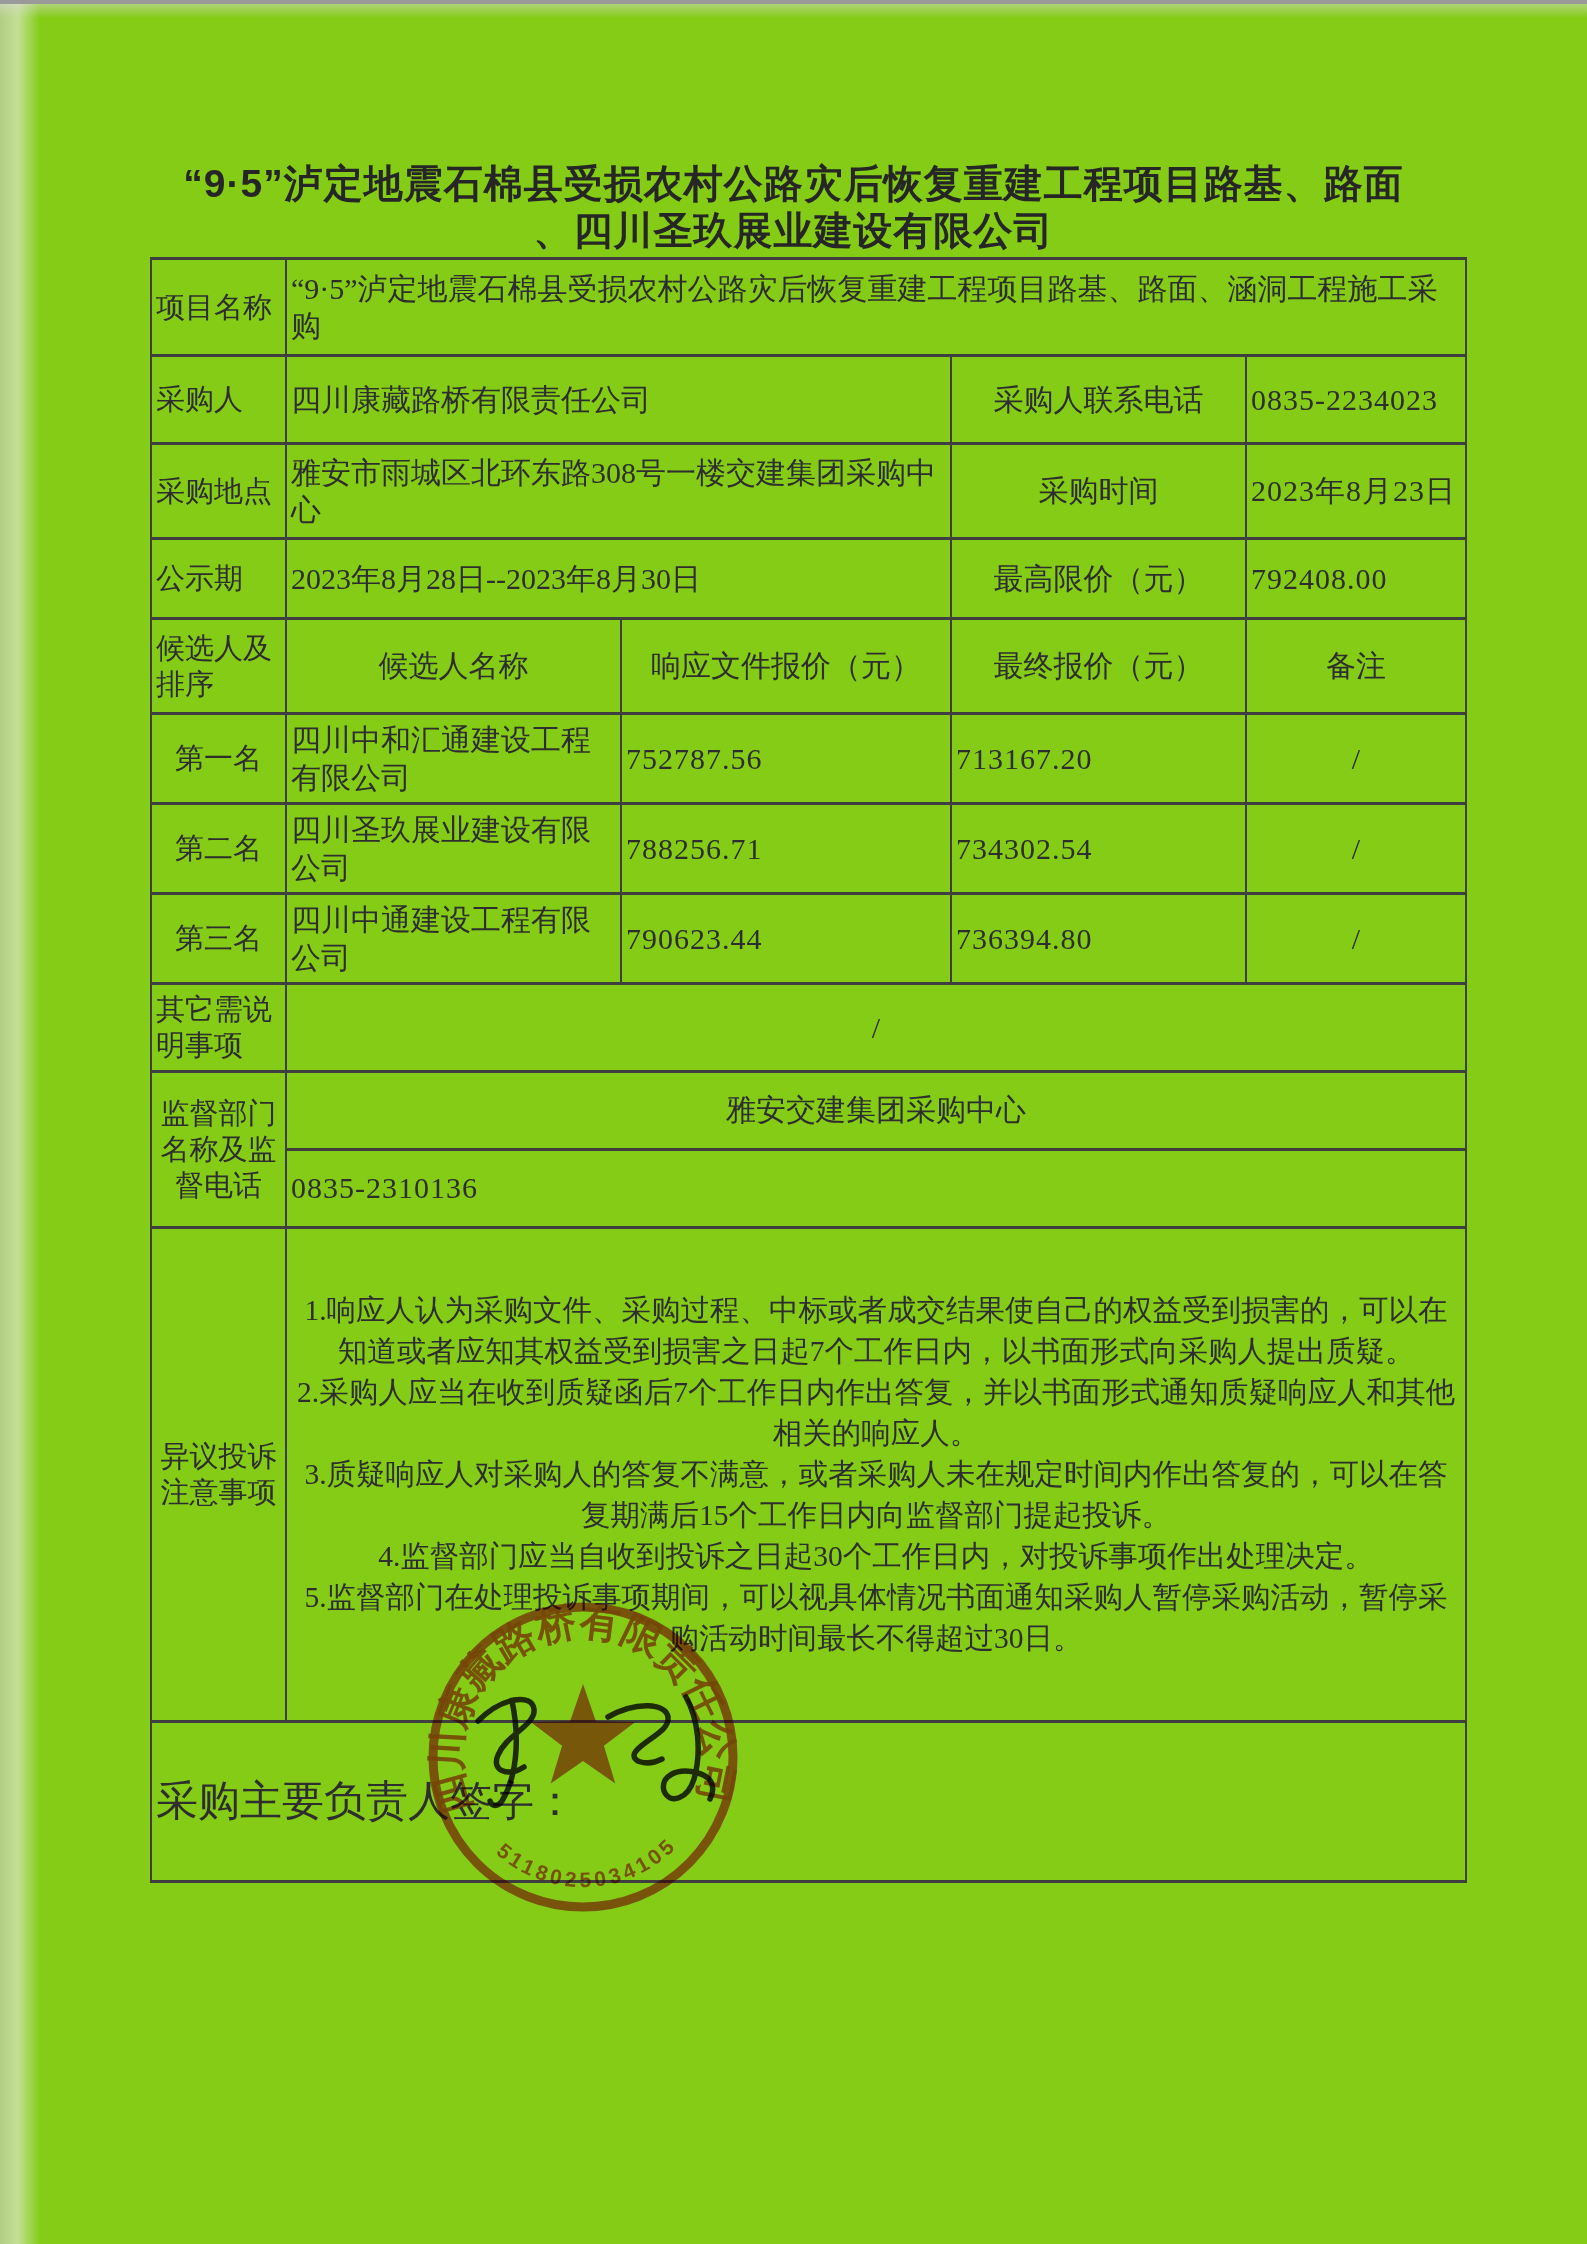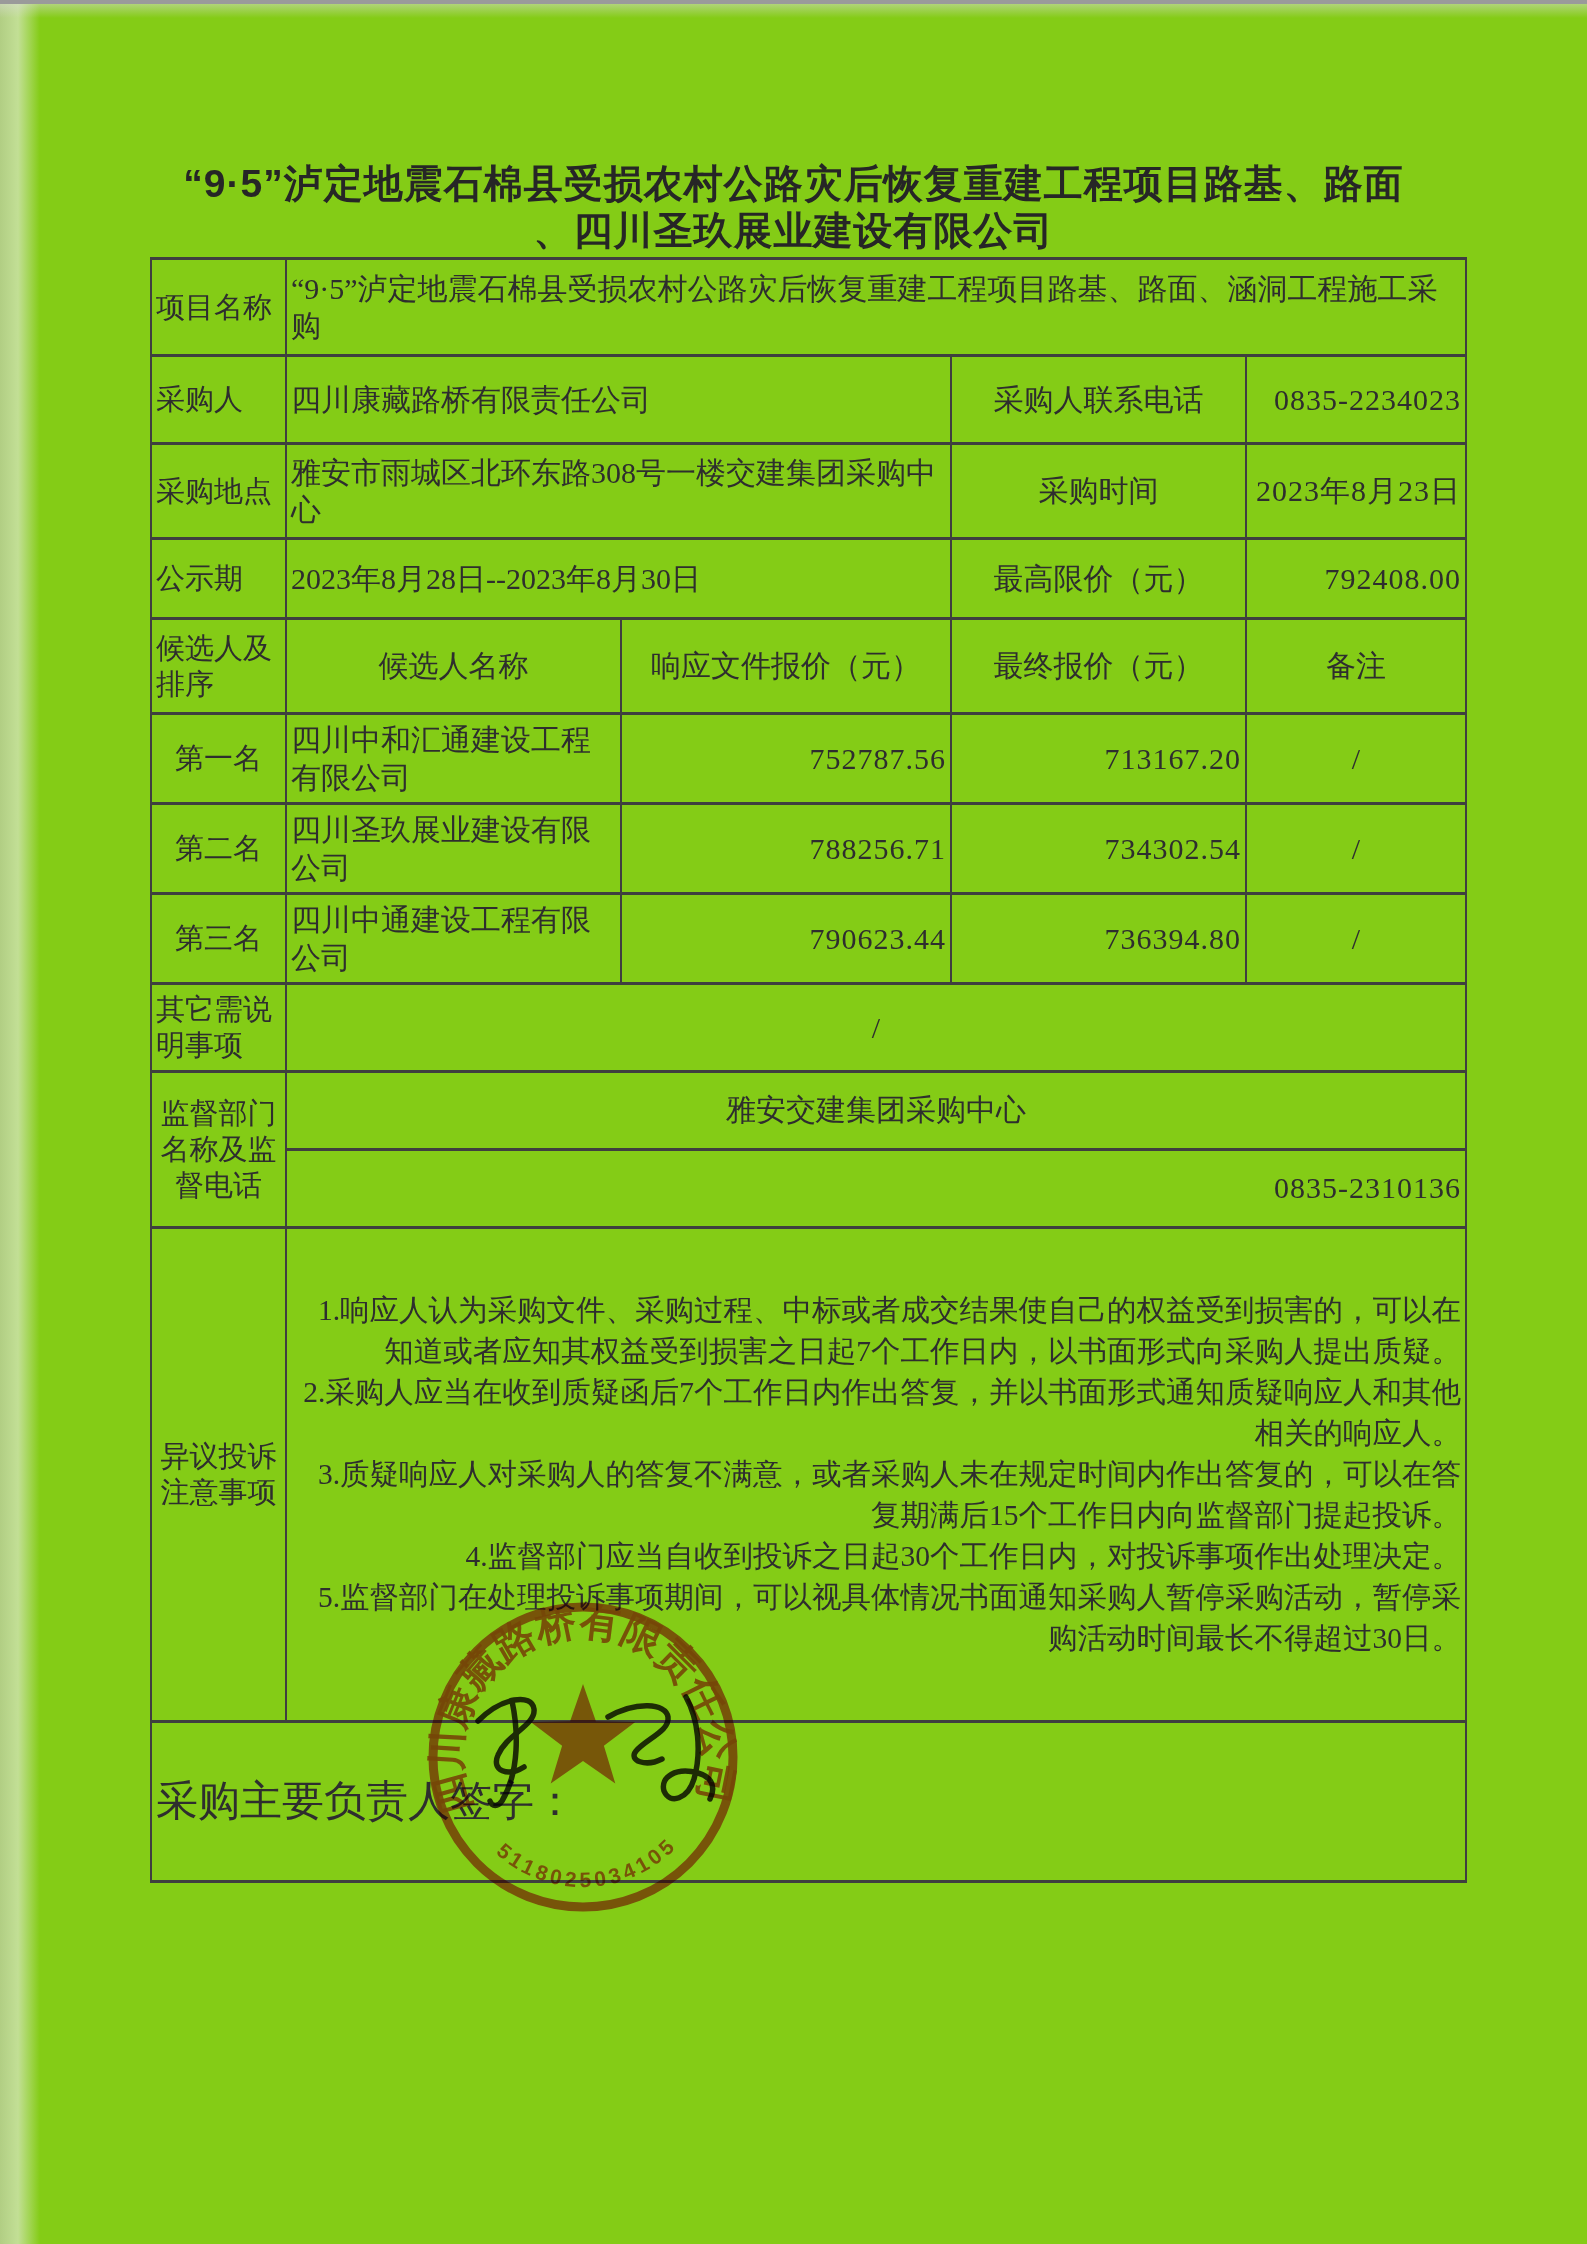--- a/index.html
+++ b/index.html
@@ -44,24 +44,24 @@
     vertical-align:middle;
     line-height:1.25;
     word-break:break-all;
     overflow:hidden;
   }
   td.lbl{font-size:29px;padding:6px 9px;}
   td.lbl-left{text-align:left;}
   td.lbl-center{text-align:center;}
   td.val-left{text-align:left;}
   td.center{text-align:center;}
-  td.num{text-align:right;letter-spacing:1px;}
+  td.num{text-align:left;letter-spacing:1px;}
   .notice-cell{vertical-align:middle;}
   .notice-cell .notice-line{
-    font-size:29.5px;line-height:41px;text-align:right;
+    font-size:29.5px;line-height:41px;text-align:center;
   }
   .sig-cell{position:relative;}
   .sig-label{font-size:42px;}
   .stamp-wrap{
     position:absolute;left:398px;top:1570px;width:370px;height:370px;
     mix-blend-mode:multiply;opacity:.93;pointer-events:none;
   }
   .signature-wrap{
     position:absolute;left:460px;top:1655px;width:360px;height:180px;
     mix-blend-mode:multiply;pointer-events:none;

